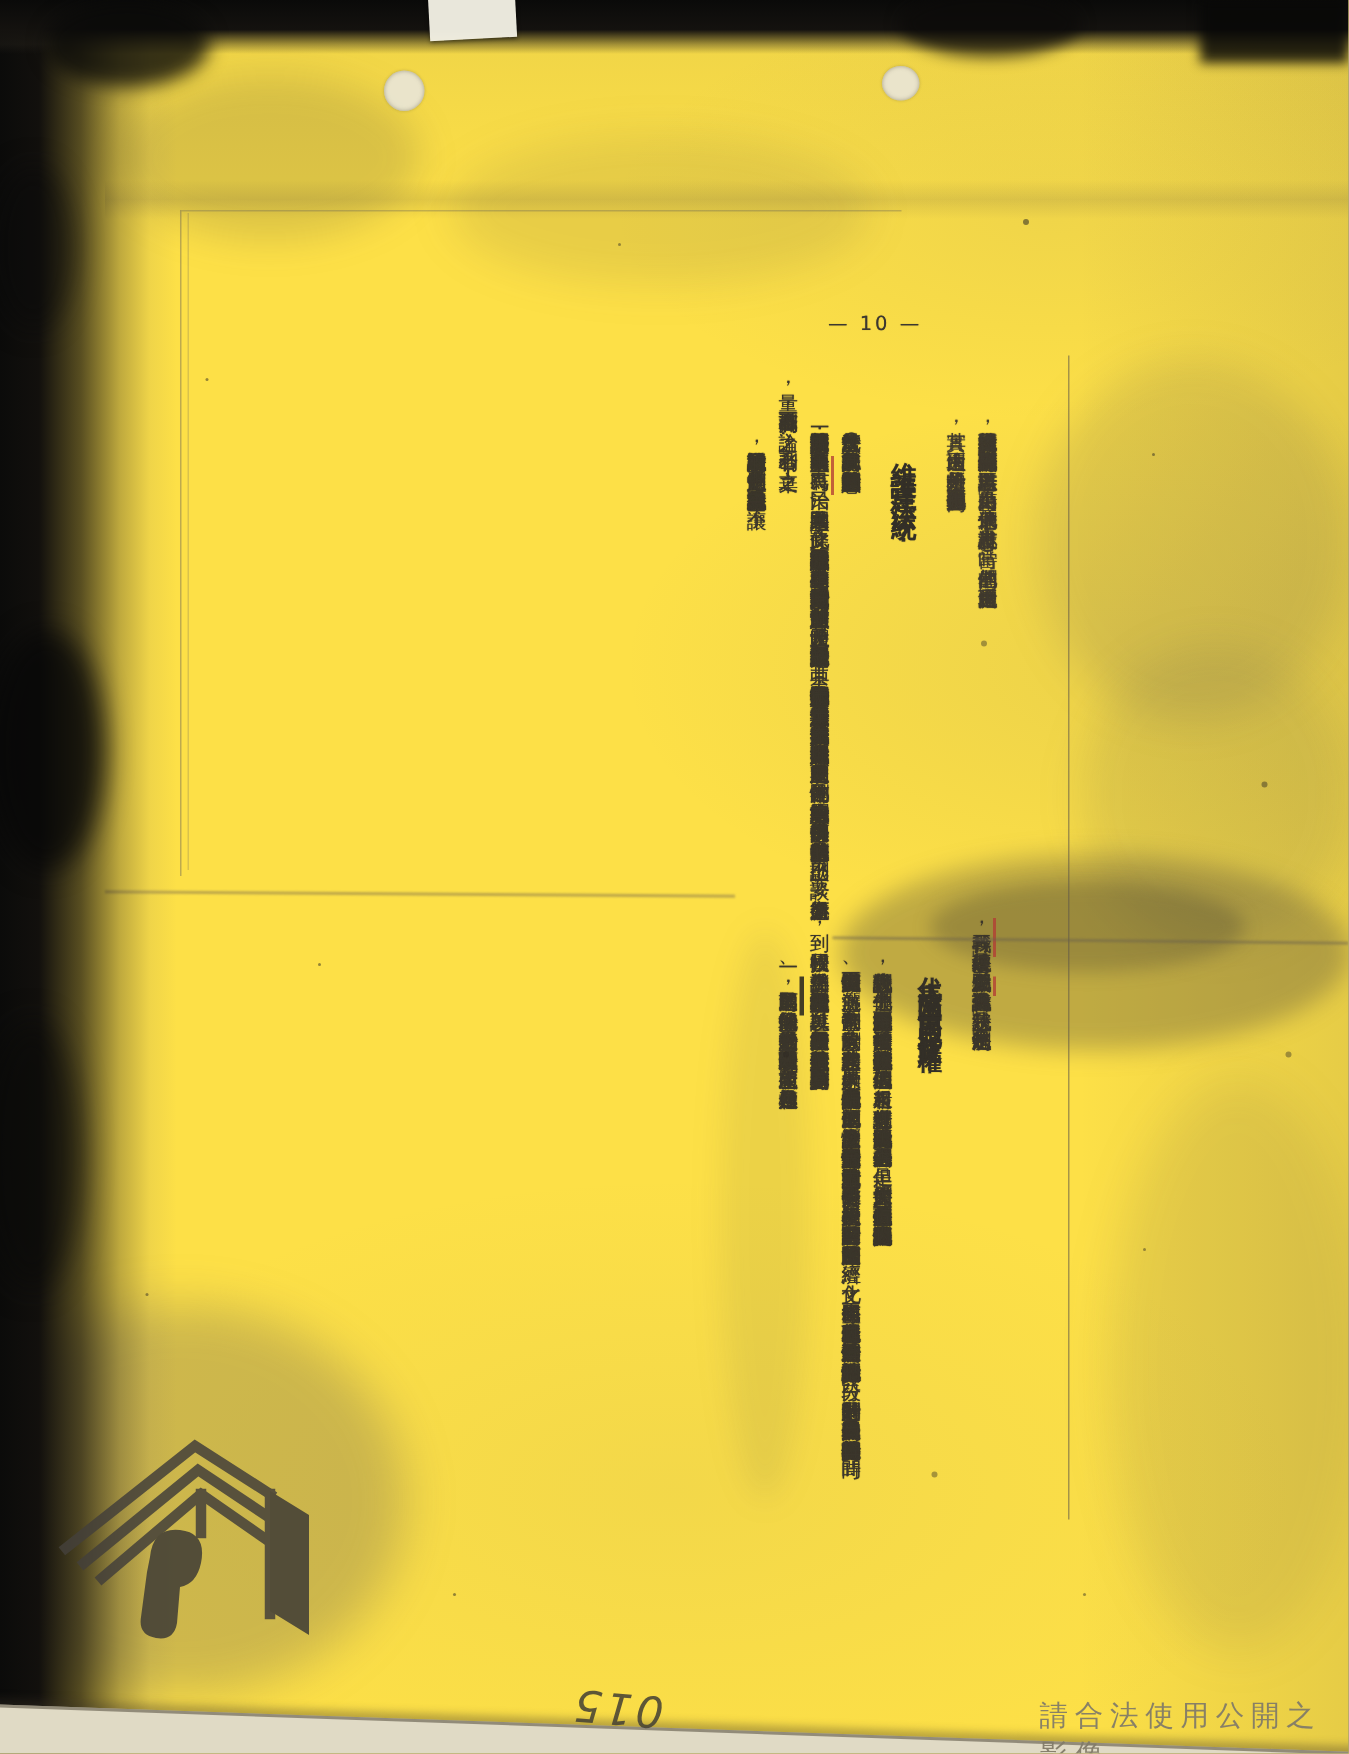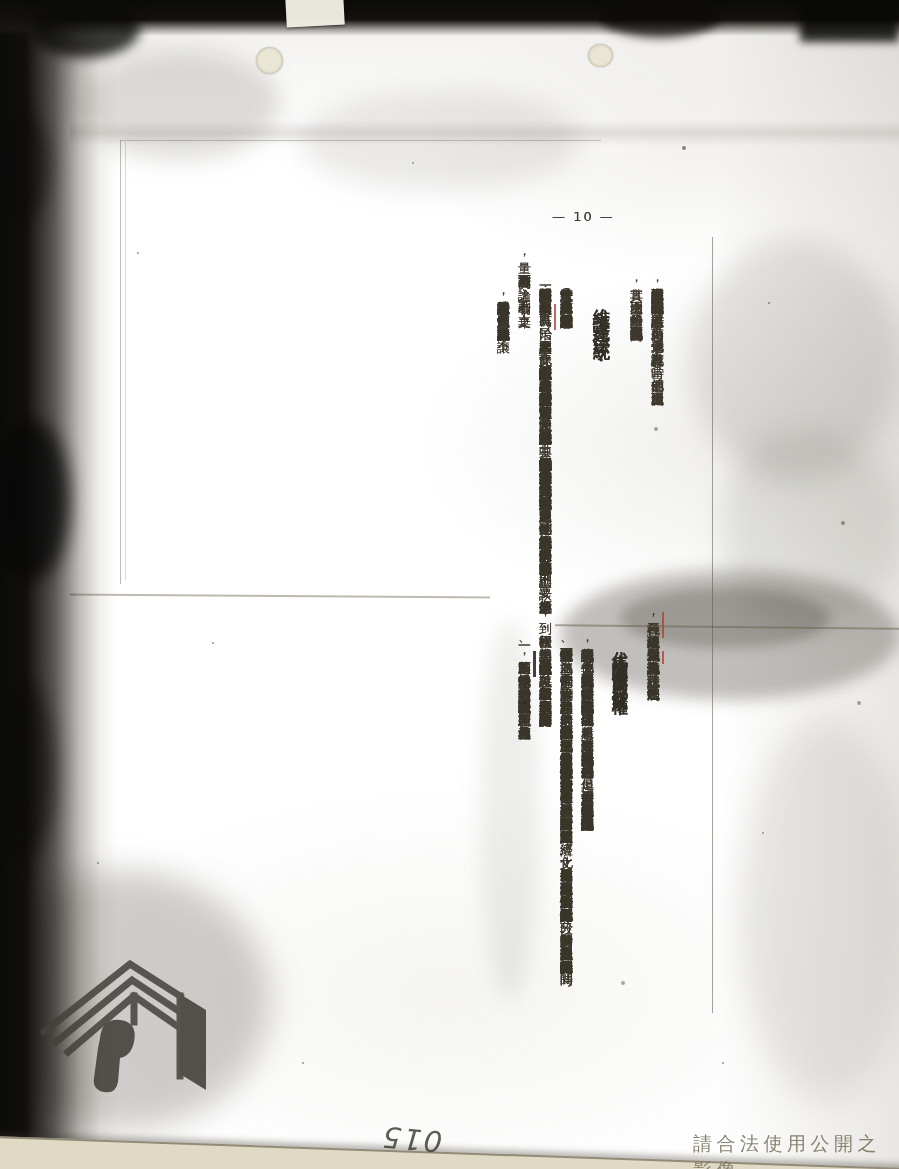--- a/index.html
+++ b/index.html
@@ -1,17 +1,17 @@
 <!DOCTYPE html>
 <html><head>
 <meta charset="utf-8">
 <style>
   html,body{margin:0;padding:0;background:#888;}
   #page{position:relative;width:899px;height:1169px;overflow:hidden;
-        background:#ffffff;font-family:"DejaVu Sans",sans-serif;}
+        background:#fde047;font-family:"DejaVu Sans",sans-serif;}
   
   #page::before{content:"";position:absolute;inset:0;z-index:0;
     background:
       radial-gradient(ellipse 420px 200px at 78% 12%, rgba(120,112,92,.10), transparent 70%),
       radial-gradient(ellipse 500px 260px at 85% 38%, rgba(110,104,90,.12), transparent 70%),
       radial-gradient(ellipse 600px 300px at 50% 85%, rgba(125,118,98,.08), transparent 70%),
       linear-gradient(180deg, rgba(100,92,74,.10) 0%, rgba(0,0,0,0) 12%),
       linear-gradient(90deg, rgba(0,0,0,0) 80%, rgba(90,82,64,.14) 100%);}
   .abs{position:absolute;}
   

